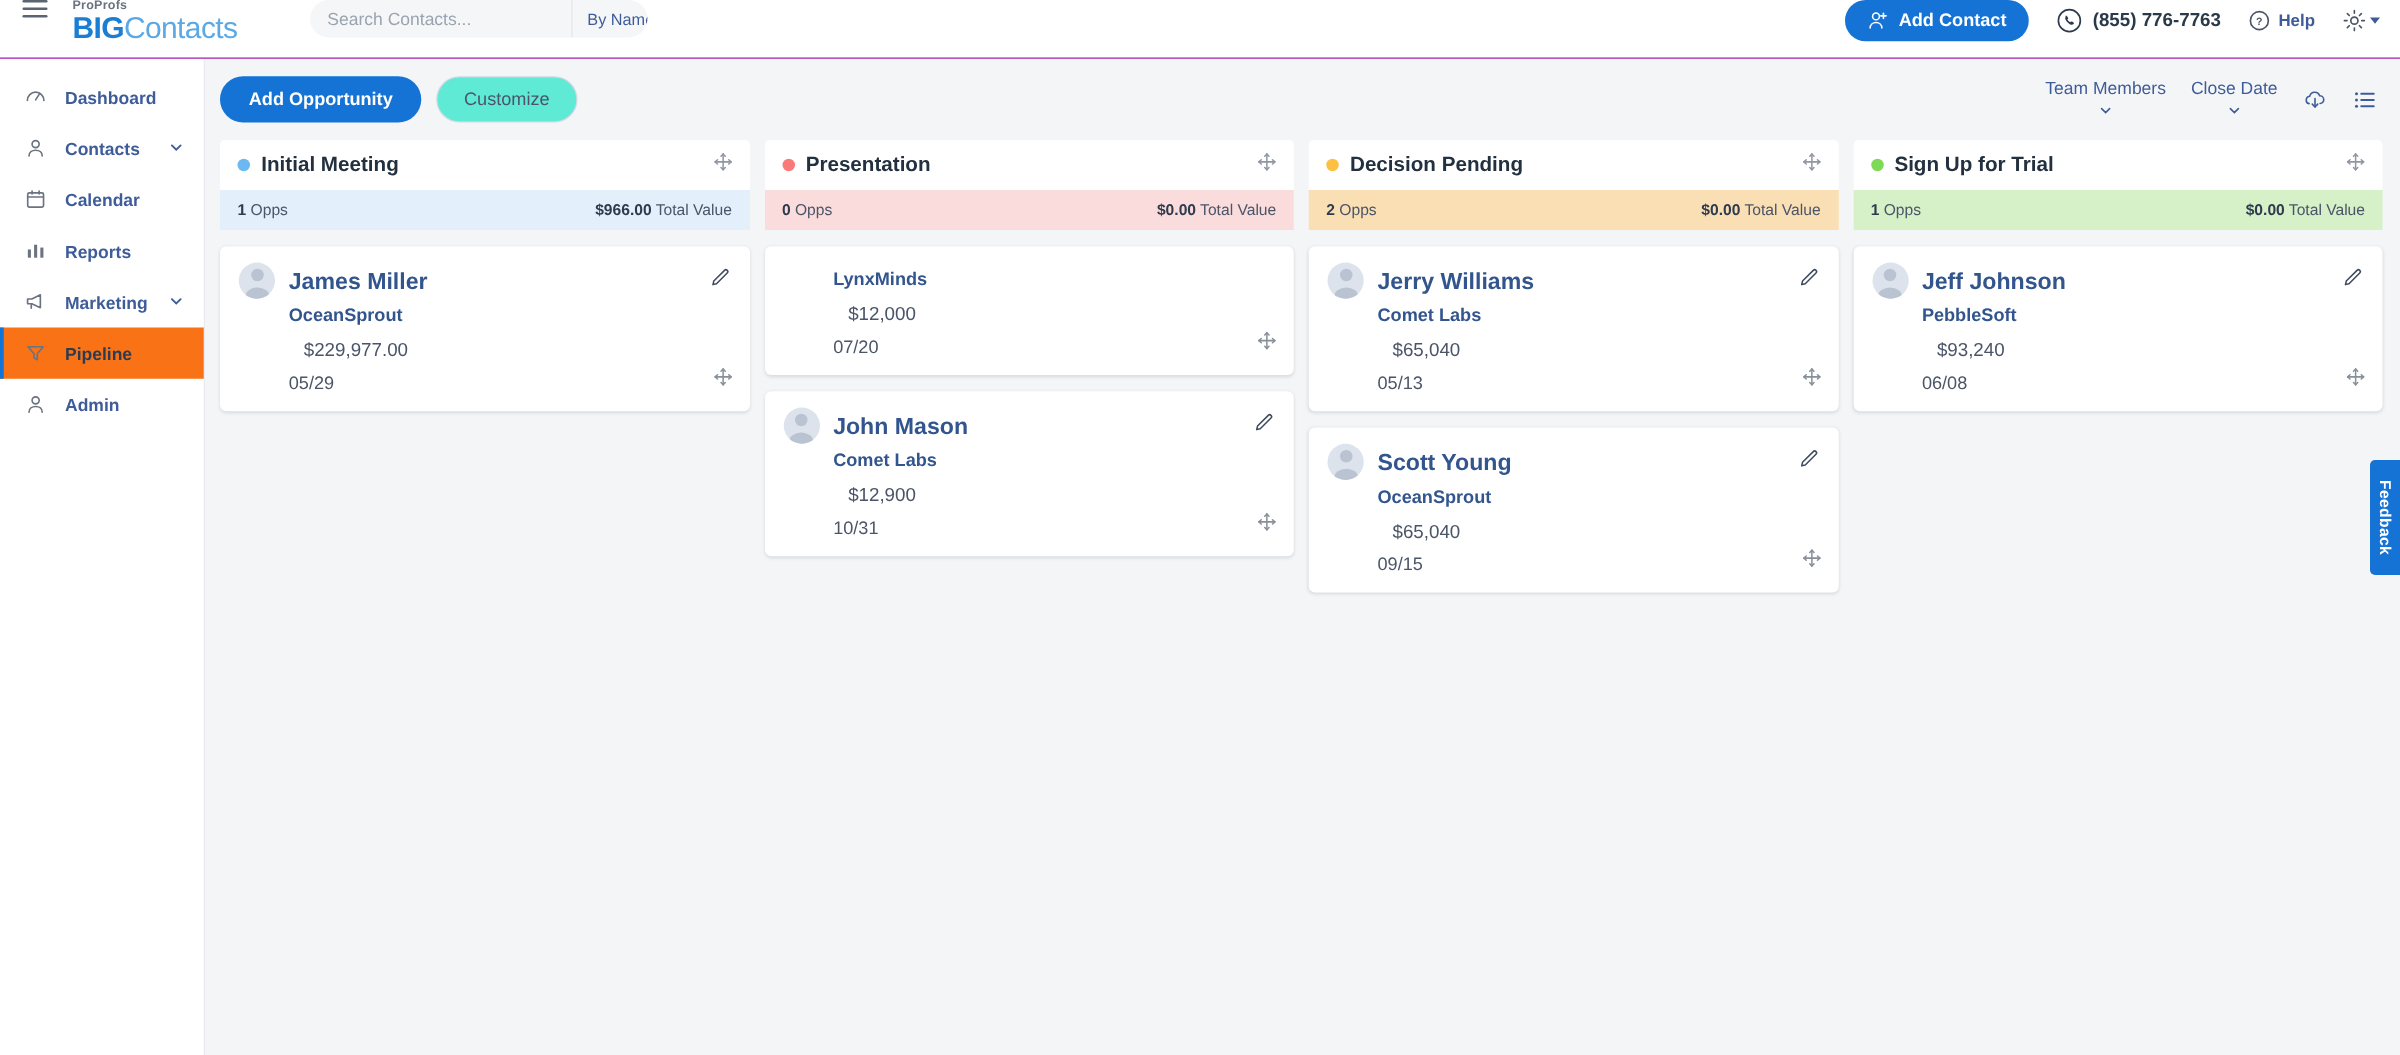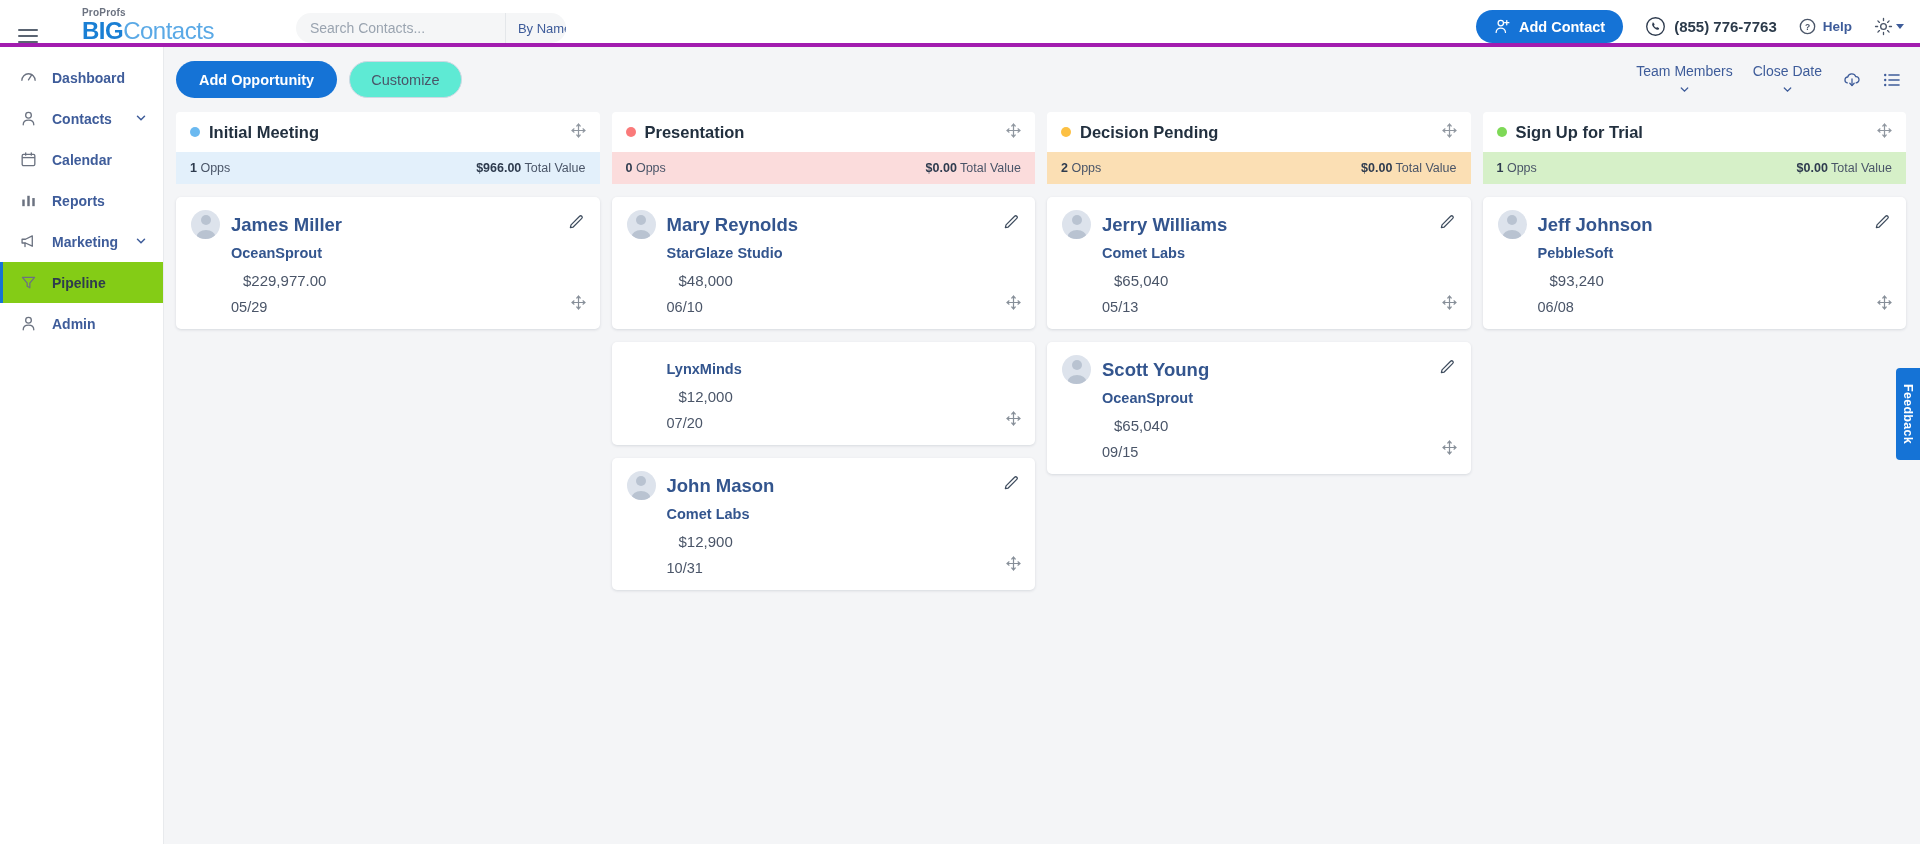--- a/index.html
+++ b/index.html
@@ -4,22 +4,22 @@
 <style>
   * { box-sizing: border-box; margin: 0; padding: 0; }
   html, body {
     width: 1920px; height: 844px;
     font-family: "Liberation Sans", sans-serif;
     background: #f4f5f7;
     overflow: hidden;
   }
   
   .topbar {
-    height: 47px; background: #ffffff; display: flex; align-items: flex-end;
-    border-bottom: 4px solid #a21caf; position: relative; z-index: 20; gap: 24px;
+    height: 47px; background: #ffffff; display: flex; align-items: flex-start;
+    border-bottom: 1px solid #a21caf; position: relative; z-index: 20;
   }
   .hamburger { width: 56px; display: flex; flex-direction: column;
     align-items: center; justify-content: center; gap: 4px; cursor: pointer; }
   .hamburger span { display: block; width: 20px; height: 2px; background: #5a6472; border-radius: 1px; }
   .brand { display: flex; flex-direction: column; justify-content: center;
      margin-left: 2px; line-height: 1; cursor: pointer; }
   .brand-pro { font-size: 10px; color: #6b7280; letter-spacing: .2px; margin-bottom: 1px; font-weight: 600; }
   .brand-main { font-size: 24px; font-weight: 700; letter-spacing: -.5px; }
   .brand-big { color: #1a7fd4; }
   .brand-contacts { color: #5aa9e6; font-weight: 400; }
@@ -53,21 +53,21 @@
     color: #3e5c9a; font-weight: 600; cursor: pointer; }
   .gear { display: flex; align-items: center; gap: 3px; cursor: pointer; }
   
   .shell { display: flex; height: 797px; }
   .sidebar { width: 164px; background: #fff; border-right: 1px solid #e8eaed;
     padding-top: 10px; flex-shrink: 0; }
   .nav-item { height: 41px; display: flex; align-items: center; gap: 14px;
     padding-left: 19px; color: #3e5c9a; font-size: 14px; font-weight: 600;
     cursor: pointer; position: relative; }
   .nav-item .ico { width: 19px; display: flex; align-items: center; justify-content: center; }
-  .nav-item.active { background: #84cc16; color: #2e3b4e; }
+  .nav-item.active { background: #f97316; color: #2e3b4e; }
   .nav-item.active::before { content: ""; position: absolute; left: 0; top: 0;
     width: 3px; height: 100%; background: #1573d6; }
   .nav-chev { margin-left: auto; margin-right: 16px; }
   
   .main { flex: 1; display: flex; flex-direction: column; min-width: 0; }
   .toolbar { height: 65px; display: flex; align-items: center;
     padding: 0 18px 0 12px; background: #f4f5f7; }
   .btn-primary { background: #1573d6; color: #fff; border: 0; border-radius: 19px;
     height: 37px; padding: 0 23px; font-size: 14.5px; font-weight: 700; cursor: pointer;
     font-family: "Liberation Sans", sans-serif; }
@@ -341,36 +341,20 @@
                 <path d="M8 1.2v13.6M1.2 8h13.6" stroke="#55606e" stroke-width="1.3" stroke-linecap="round"></path>
                 <path d="M8 1.2 6.2 3.2M8 1.2l1.8 2M8 14.8l-1.8-2M8 14.8l1.8-2M1.2 8l2-1.8M1.2 8l2 1.8M14.8 8l-2-1.8M14.8 8l-2 1.8" stroke="#55606e" stroke-width="1.3" stroke-linecap="round" stroke-linejoin="round"></path>
               </svg></span>
           </div>
           <div class="col-stats" style="background:#fbdcdc">
             <span><b>0</b> Opps</span>
             <span class="right"><b>$0.00</b> <span>Total Value</span></span>
           </div>
           <div class="col-body">
             <div class="card">
-              <div class="card-top">
-                <div class="avatar"></div>
-                <div class="card-name">Mary Reynolds</div>
-                <div class="edit-ico"><svg width="17" height="17" viewBox="0 0 18 18" fill="none">
-                    <path d="M12.3 2.4a1.6 1.6 0 0 1 2.3 2.3L5.5 13.8l-3 .7.7-3z" stroke="#3e4c5e" stroke-width="1.3" stroke-linejoin="round"></path>
-                  </svg></div>
-              </div>
-              <div class="card-company">StarGlaze Studio</div>
-              <div class="card-amount">$48,000</div>
-              <div class="card-date">06/10</div>
-              <div class="card-move"><svg width="15" height="15" viewBox="0 0 16 16" fill="none">
-                  <path d="M8 1.2v13.6M1.2 8h13.6" stroke="#55606e" stroke-width="1.3" stroke-linecap="round"></path>
-                  <path d="M8 1.2 6.2 3.2M8 1.2l1.8 2M8 14.8l-1.8-2M8 14.8l1.8-2M1.2 8l2-1.8M1.2 8l2 1.8M14.8 8l-2-1.8M14.8 8l-2 1.8" stroke="#55606e" stroke-width="1.3" stroke-linecap="round" stroke-linejoin="round"></path>
-                </svg></div>
-            </div>
-            <div class="card">
               <div class="card-company">LynxMinds</div>
               <div class="card-amount">$12,000</div>
               <div class="card-date">07/20</div>
               <div class="card-move"><svg width="15" height="15" viewBox="0 0 16 16" fill="none">
                   <path d="M8 1.2v13.6M1.2 8h13.6" stroke="#55606e" stroke-width="1.3" stroke-linecap="round"></path>
                   <path d="M8 1.2 6.2 3.2M8 1.2l1.8 2M8 14.8l-1.8-2M8 14.8l1.8-2M1.2 8l2-1.8M1.2 8l2 1.8M14.8 8l-2-1.8M14.8 8l-2 1.8" stroke="#55606e" stroke-width="1.3" stroke-linecap="round" stroke-linejoin="round"></path>
                 </svg></div>
             </div>
             <div class="card">
               <div class="card-top">

